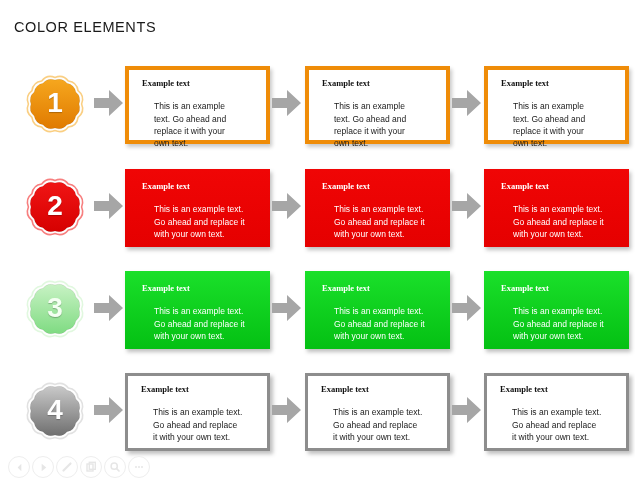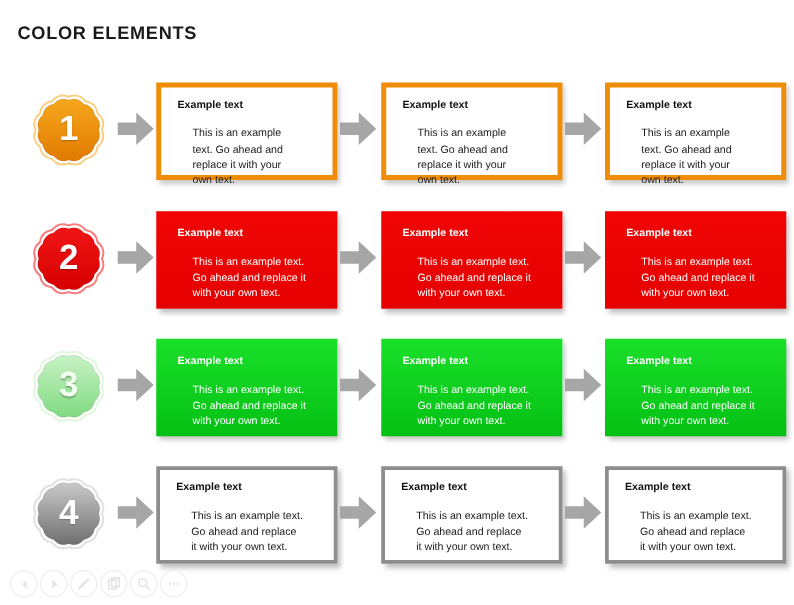--- a/index.html
+++ b/index.html
@@ -14,21 +14,21 @@
     overflow: hidden;
     position: relative;
   }
 
   
   #page-title {
     position: absolute;
     left: 14px;
     top: 19px;
     font-size: 14.5px;
-    font-weight: bold;
+    font-weight: normal;
     letter-spacing: 0.6px;
     color: #1a1a1a;
     white-space: nowrap;
     text-align: right;
   }
 
   
   .row {
     position: absolute;
     left: 0;
@@ -125,20 +125,21 @@
     border: 3px solid #8d8d8d;
     box-shadow: 3px 3px 4px rgba(0,0,0,0.25);
   }
 
   .box-title {
     font-size: 8.5px;
     font-weight: bold;
     color: #111111;
     margin: 0 0 9px 0;
     line-height: 1.1;
+    font-family: Liberation Serif, serif;
   }
   .box-body {
     font-size: 8.5px;
     color: #1a1a1a;
     line-height: 1.45;
     margin: 12px;
   }
   .style-red .box-title,
   .style-red .box-body,
   .style-green .box-title,

